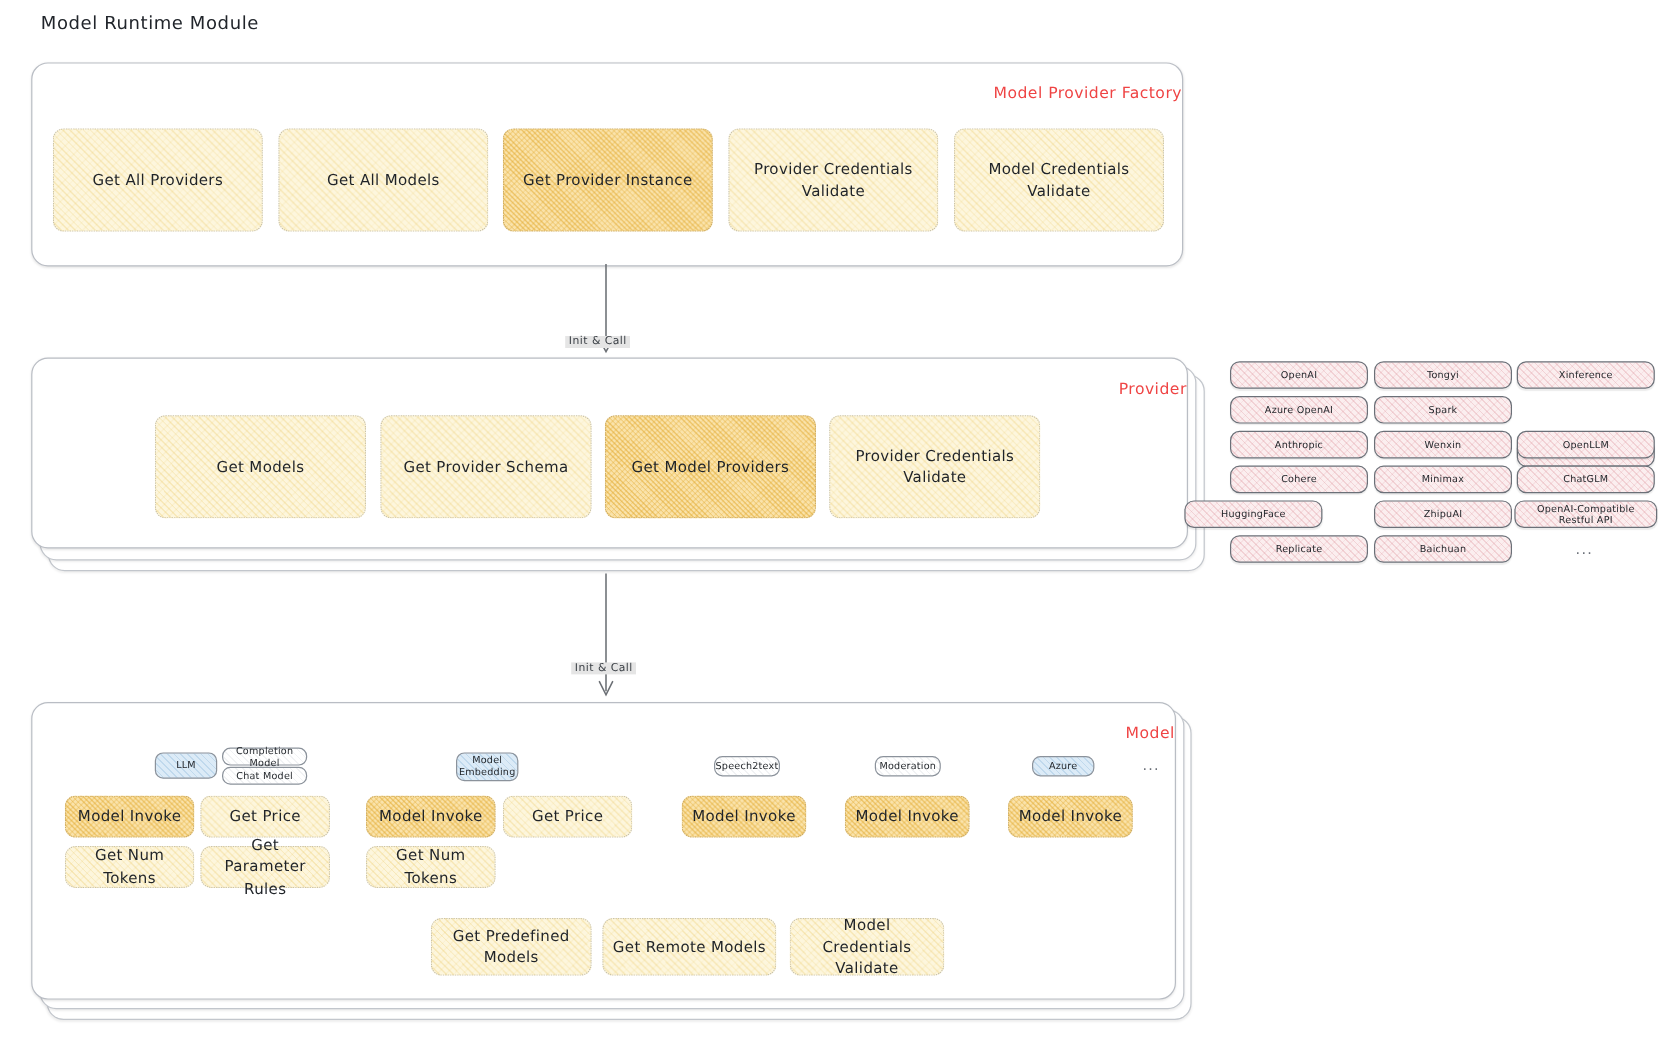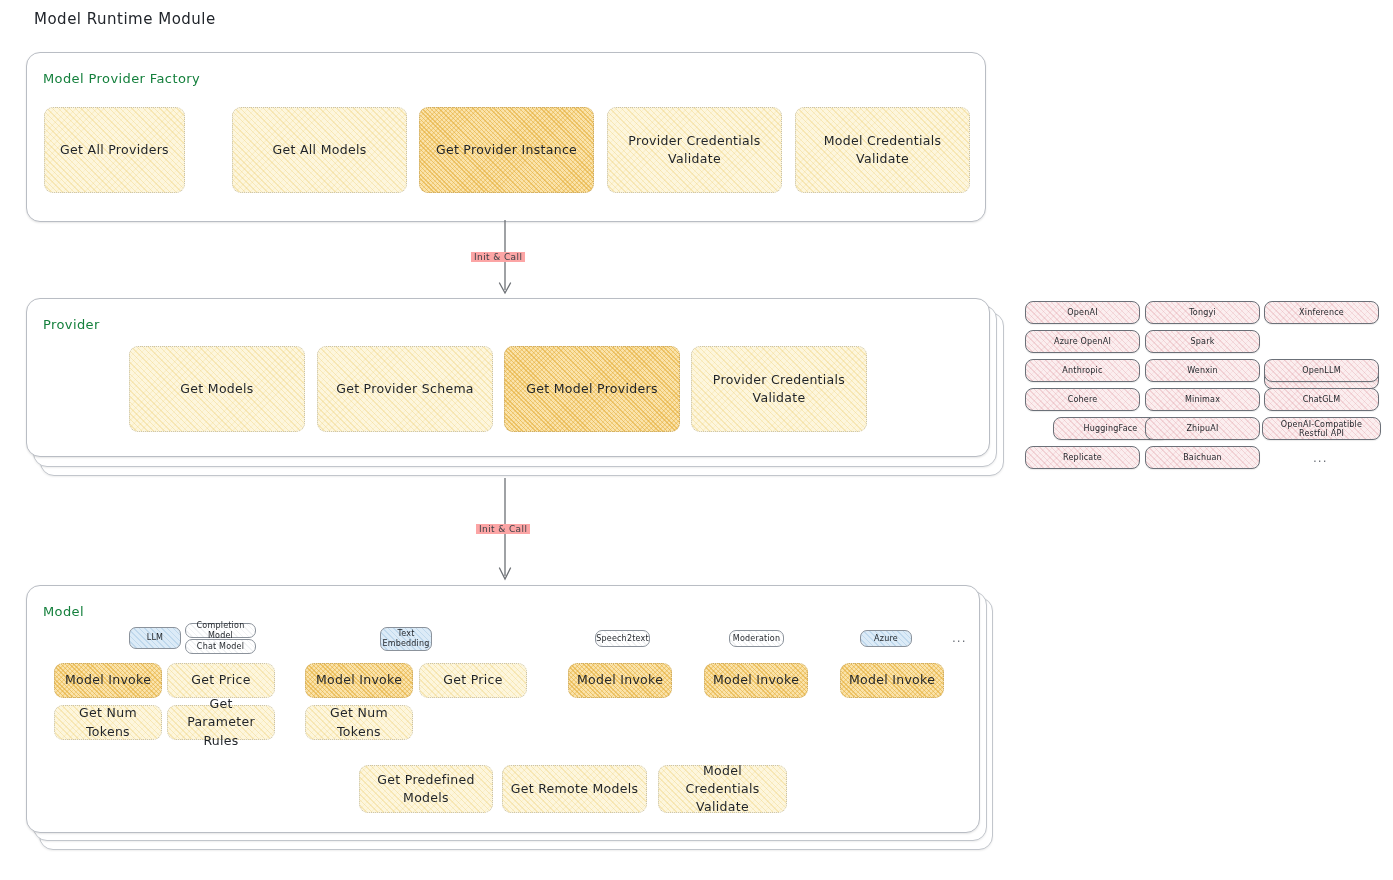--- a/index.html
+++ b/index.html
@@ -23,22 +23,22 @@
 
   
   .panel{
     position:absolute;
     background:#ffffff;
     border:1.4px solid #b9bdc4;
     border-radius:14px;
     box-shadow:0 1px 2px rgba(0,0,0,.10);
   }
   .panel-title{
-    position:absolute;left:16px;right:0;top:18px;
-    text-align:left;font-size:13px;color:#15803d;
+    position:absolute;left:0;right:0;top:18px;
+    text-align:right;font-size:13px;color:#ef4444;
     letter-spacing:.4px;
   }
   
   .stack-layer{
     position:absolute;
     background:#ffffff;
     border:1.4px solid #c2c6cc;
     border-radius:14px;
     box-shadow:0 1px 2px rgba(0,0,0,.07);
   }
@@ -103,34 +103,34 @@
     box-shadow:0 1px 1px rgba(0,0,0,.08);
   }
   .ellipsis-mark{
     position:absolute;font-size:12px;color:#6b7078;letter-spacing:1px;
   }
 
   
   .arrow-svg{position:absolute;overflow:visible;}
   .arrow-label{
     position:absolute;font-size:9px;color:#3a3f45;letter-spacing:.4px;
-    background:#fca5a5;padding:0 3px;white-space:nowrap;
+    background:#e5e5e5;padding:0 3px;white-space:nowrap;margin-top:28px;
   }
 </style>
 </head>
 <body>
 
 <div class="canvas">
 
   <div class="page-title">Model Runtime Module</div>
 
   <div class="panel" style="left:26px;top:52px;width:958px;height:168px;">
     <div class="panel-title">Model Provider Factory</div>
   </div>
-  <div class="node" style="left:44px;top:107px;width:141px;height:86px;text-align:center;">
+  <div class="node" style="left:44px;top:107px;width:175px;height:86px;text-align:center;">
     <span>Get All Providers</span>
   </div>
   <div class="node hl" style="left:419px;top:107px;width:175px;height:86px;">
     <span>Get Provider Instance</span>
   </div>
   <div class="node" style="left:232px;top:107px;width:175px;height:86px;">
     <span>Get All Models</span>
   </div>
   <div class="node" style="left:607px;top:107px;width:175px;height:86px;">
     <span>Provider Credentials Validate</span>
@@ -168,21 +168,21 @@
     </div>
   <div class="chip" style="left:1025px;top:330px;width:115px;height:23px;">
     <span>Azure OpenAI</span>
     </div>
   <div class="chip" style="left:1025px;top:359px;width:115px;height:23px;">
     <span>Anthropic</span>
     </div>
   <div class="chip" style="left:1025px;top:388px;width:115px;height:23px;">
     <span>Cohere</span>
     </div>
-  <div class="chip" style="left:1053px;top:417px;width:115px;height:23px;">
+  <div class="chip" style="left:987px;top:417px;width:115px;height:23px;">
     <span>HuggingFace</span>
     </div>
   <div class="chip" style="left:1025px;top:446px;width:115px;height:23px;">
     <span>Replicate</span>
     </div>
 
   <div class="chip" style="left:1145px;top:301px;width:115px;height:23px;">
     <span>Tongyi</span>
     </div>
   <div class="chip" style="left:1145px;top:330px;width:115px;height:23px;">
@@ -246,21 +246,21 @@
     <span>Get Price</span>
   </div>
   <div class="node" style="left:54px;top:705px;width:108px;height:35px;">
     <span>Get Num Tokens</span>
   </div>
   <div class="node" style="left:167px;top:705px;width:108px;height:35px;">
     <span>Get Parameter Rules</span>
   </div>
 
   <div class="badge" style="left:380px;top:627px;width:52px;height:24px;">
-    <span>Text Embedding</span>
+    <span>Model Embedding</span>
   </div>
   <div class="node hl" style="left:305px;top:663px;width:108px;height:35px;">
     <span>Model Invoke</span>
   </div>
   <div class="node" style="left:419px;top:663px;width:108px;height:35px;">
     <span>Get Price</span>
   </div>
   <div class="node" style="left:305px;top:705px;width:108px;height:35px;">
     <span>Get Num Tokens</span>
   </div>

